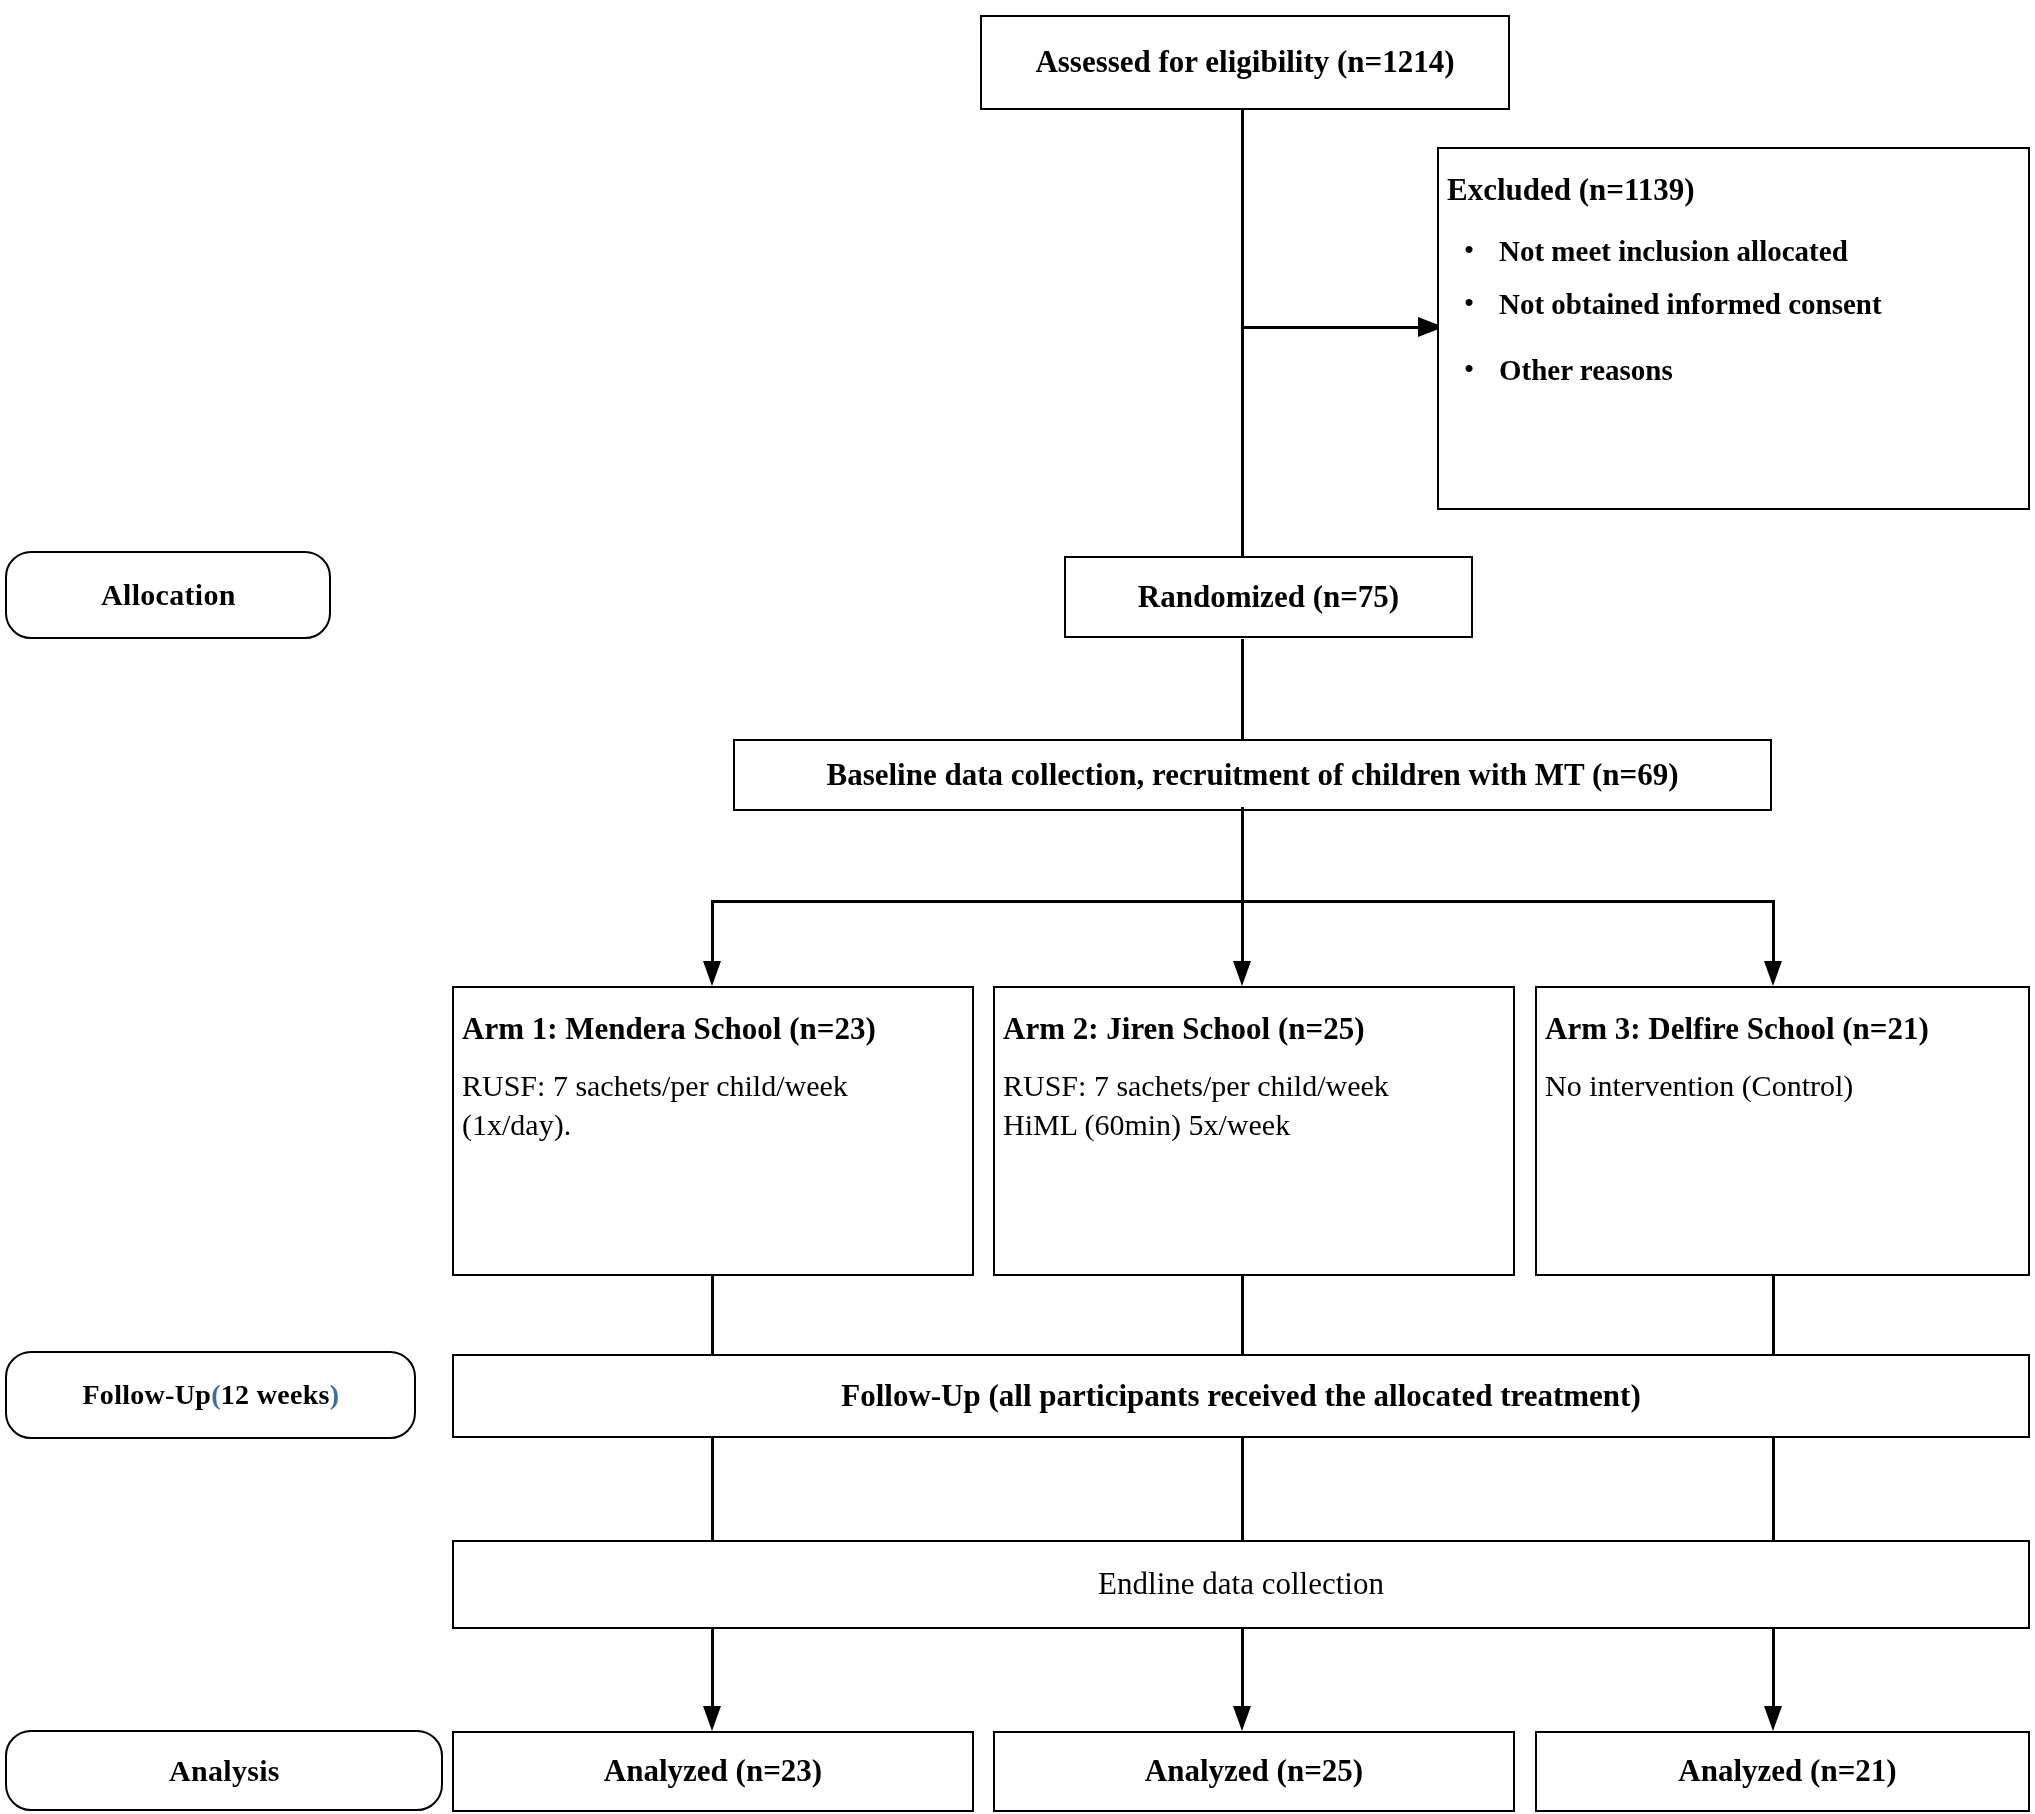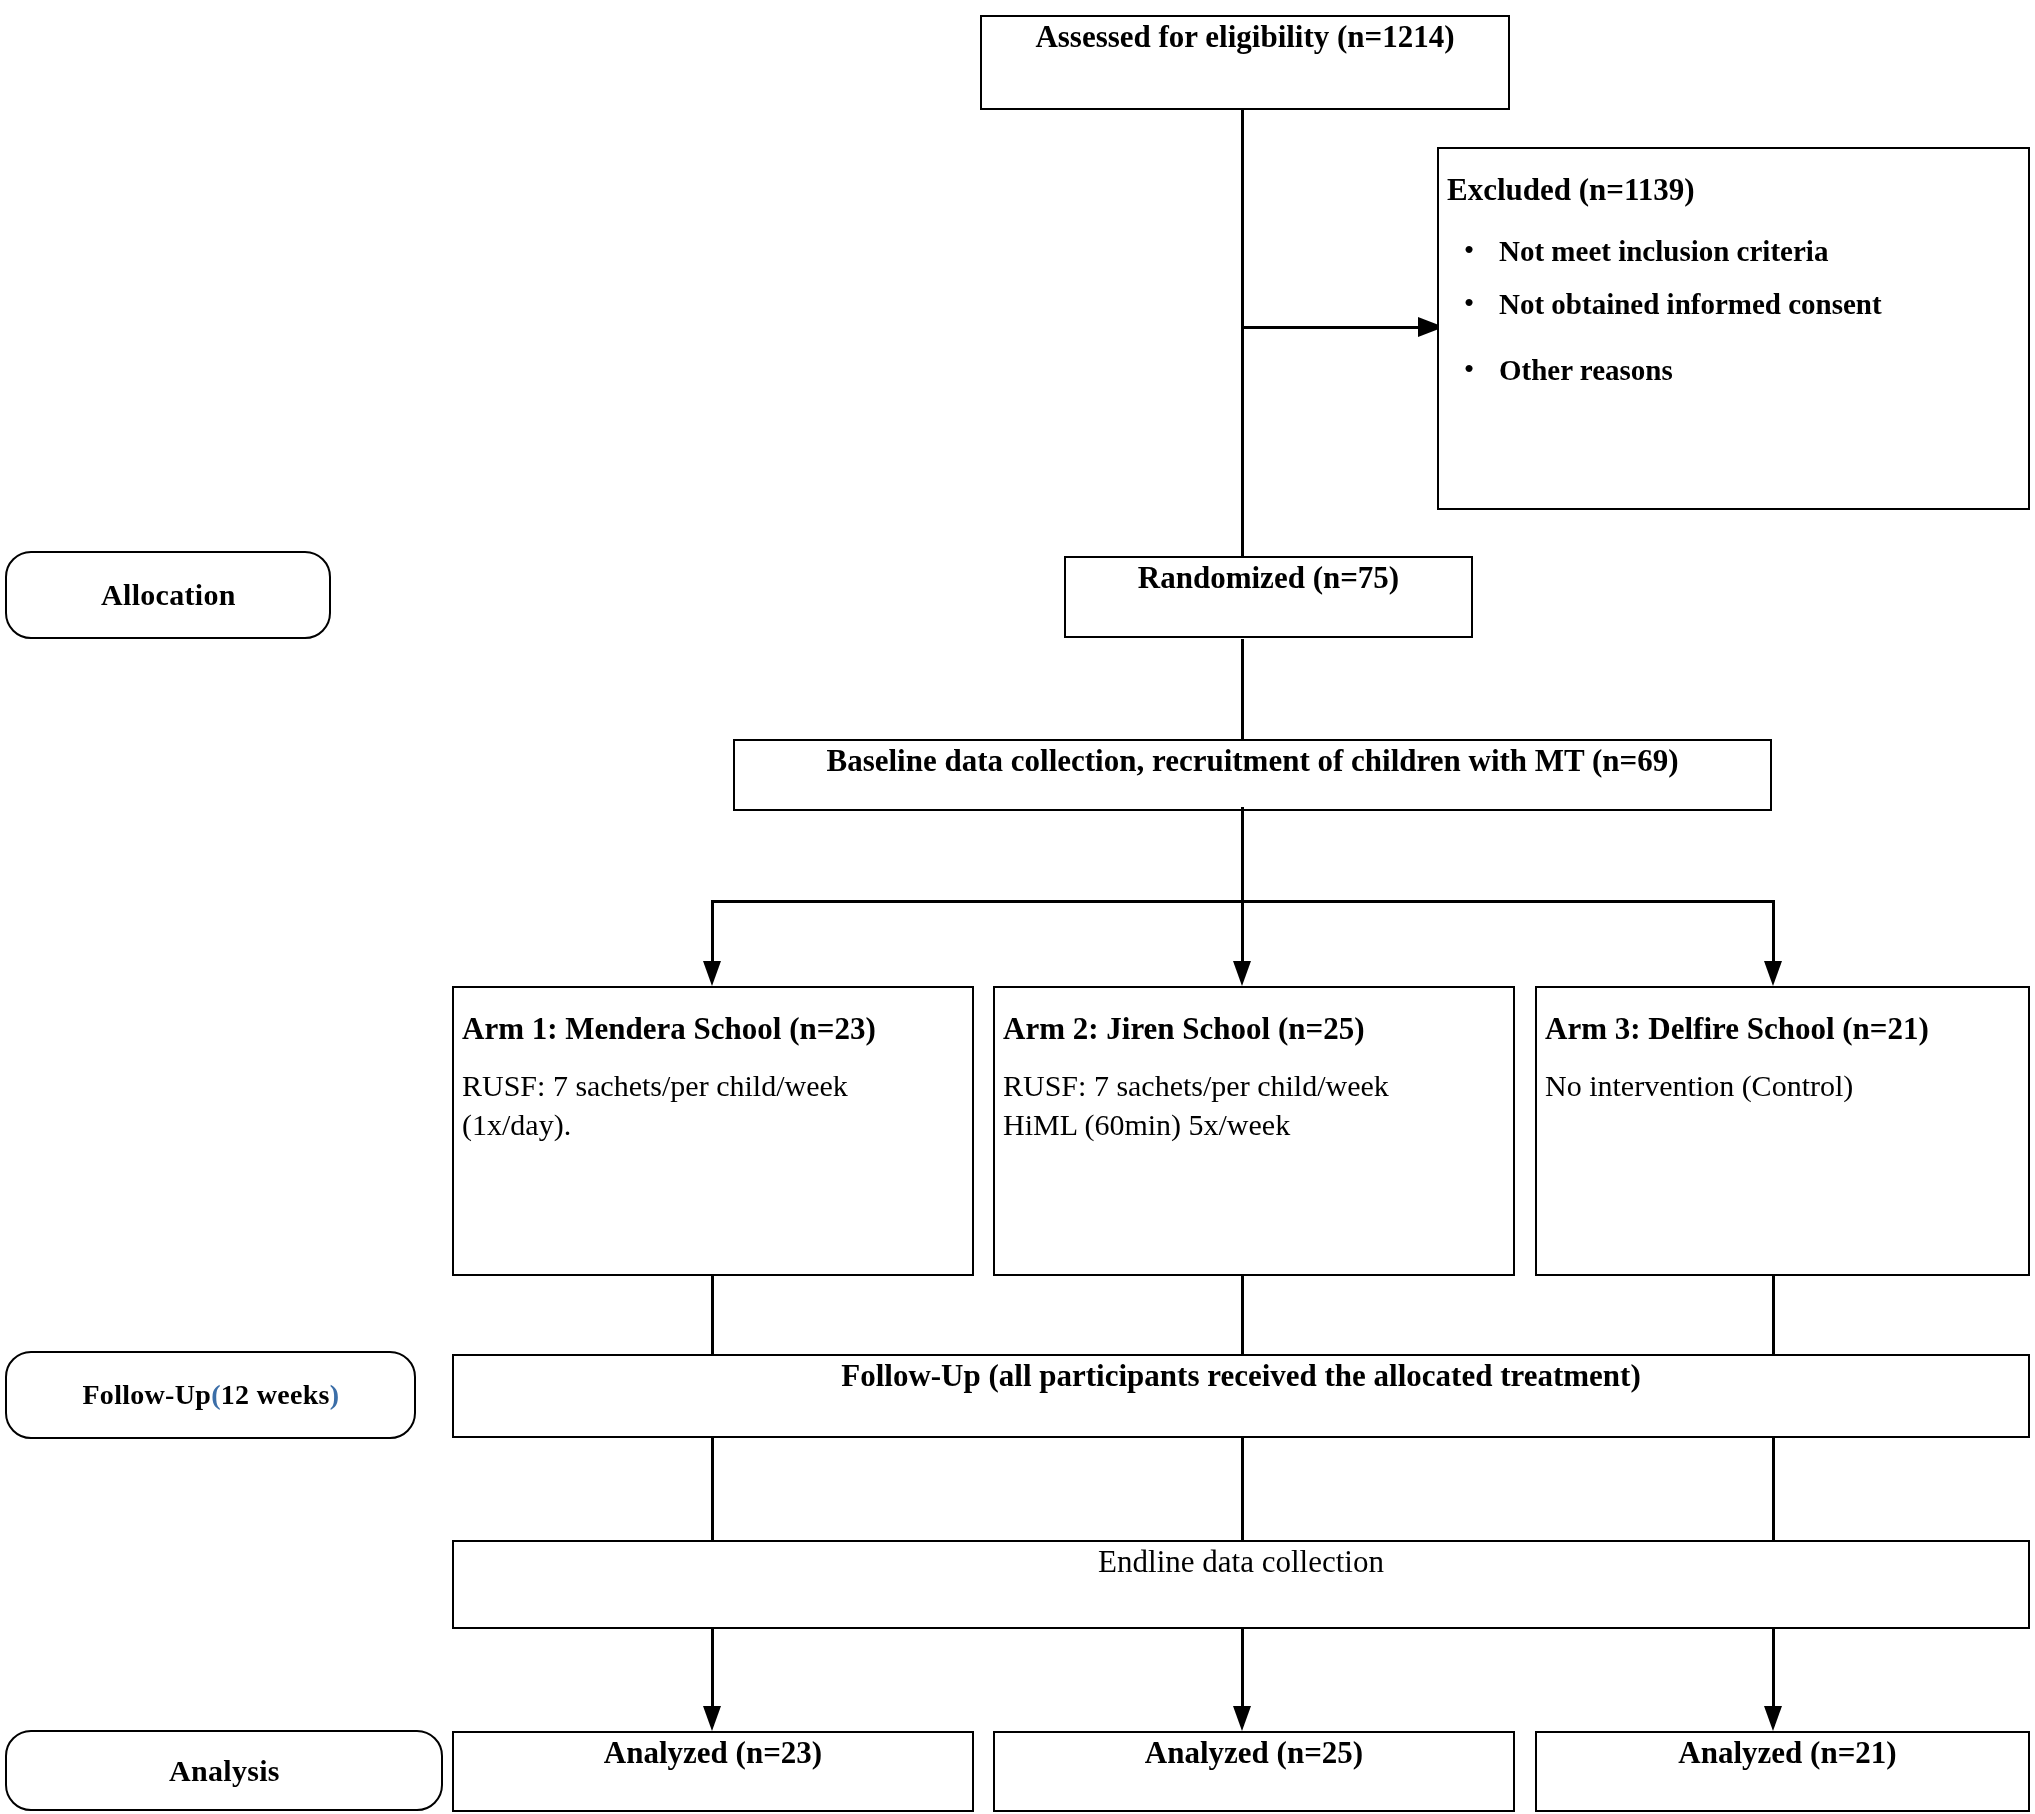--- a/index.html
+++ b/index.html
@@ -20,20 +20,21 @@
     overflow: hidden;
   }
   
   .box {
     position: absolute;
     box-sizing: border-box;
     background: #ffffff;
     border: 2.7px solid #000000;
     display: flex;
     flex-direction: column;
+    justify-content: center;
   }
   .box.center {
     align-items: center;
     text-align: center;
   }
   .stage-label {
     position: absolute;
     box-sizing: border-box;
     background: #ffffff;
     border: 2.7px solid #000000;
@@ -120,21 +121,21 @@
   <div class="vline" style="left:1241px; top:110px; height:447px;"></div>
 
   <div class="hline" style="left:1241px; top:326px; width:179px;"></div>
   <div class="arrow-right" style="left:1418px; top:317px;"></div>
 
   <div class="box" style="left:1437px; top:147px; width:593px; height:363px; justify-content:flex-start;">
     <span class="txt bold-line pad-l" style="font-size:31px; margin-top:20.6px; margin-bottom:23px;">Excluded (n=1139)</span>
 
     <div class="bullet-row" style="margin-bottom:18.4px;">
       <span class="bullet-dot">•</span>
-      <span>Not meet inclusion criteria</span>
+      <span>Not meet inclusion allocated</span>
     </div>
 
     <div class="bullet-row" style="margin-bottom:32px;">
       <span class="bullet-dot">•</span>
       <span>Not obtained informed consent</span>
     </div>
 
     <div class="bullet-row">
       <span class="bullet-dot">•</span>
       <span>Other reasons</span>

